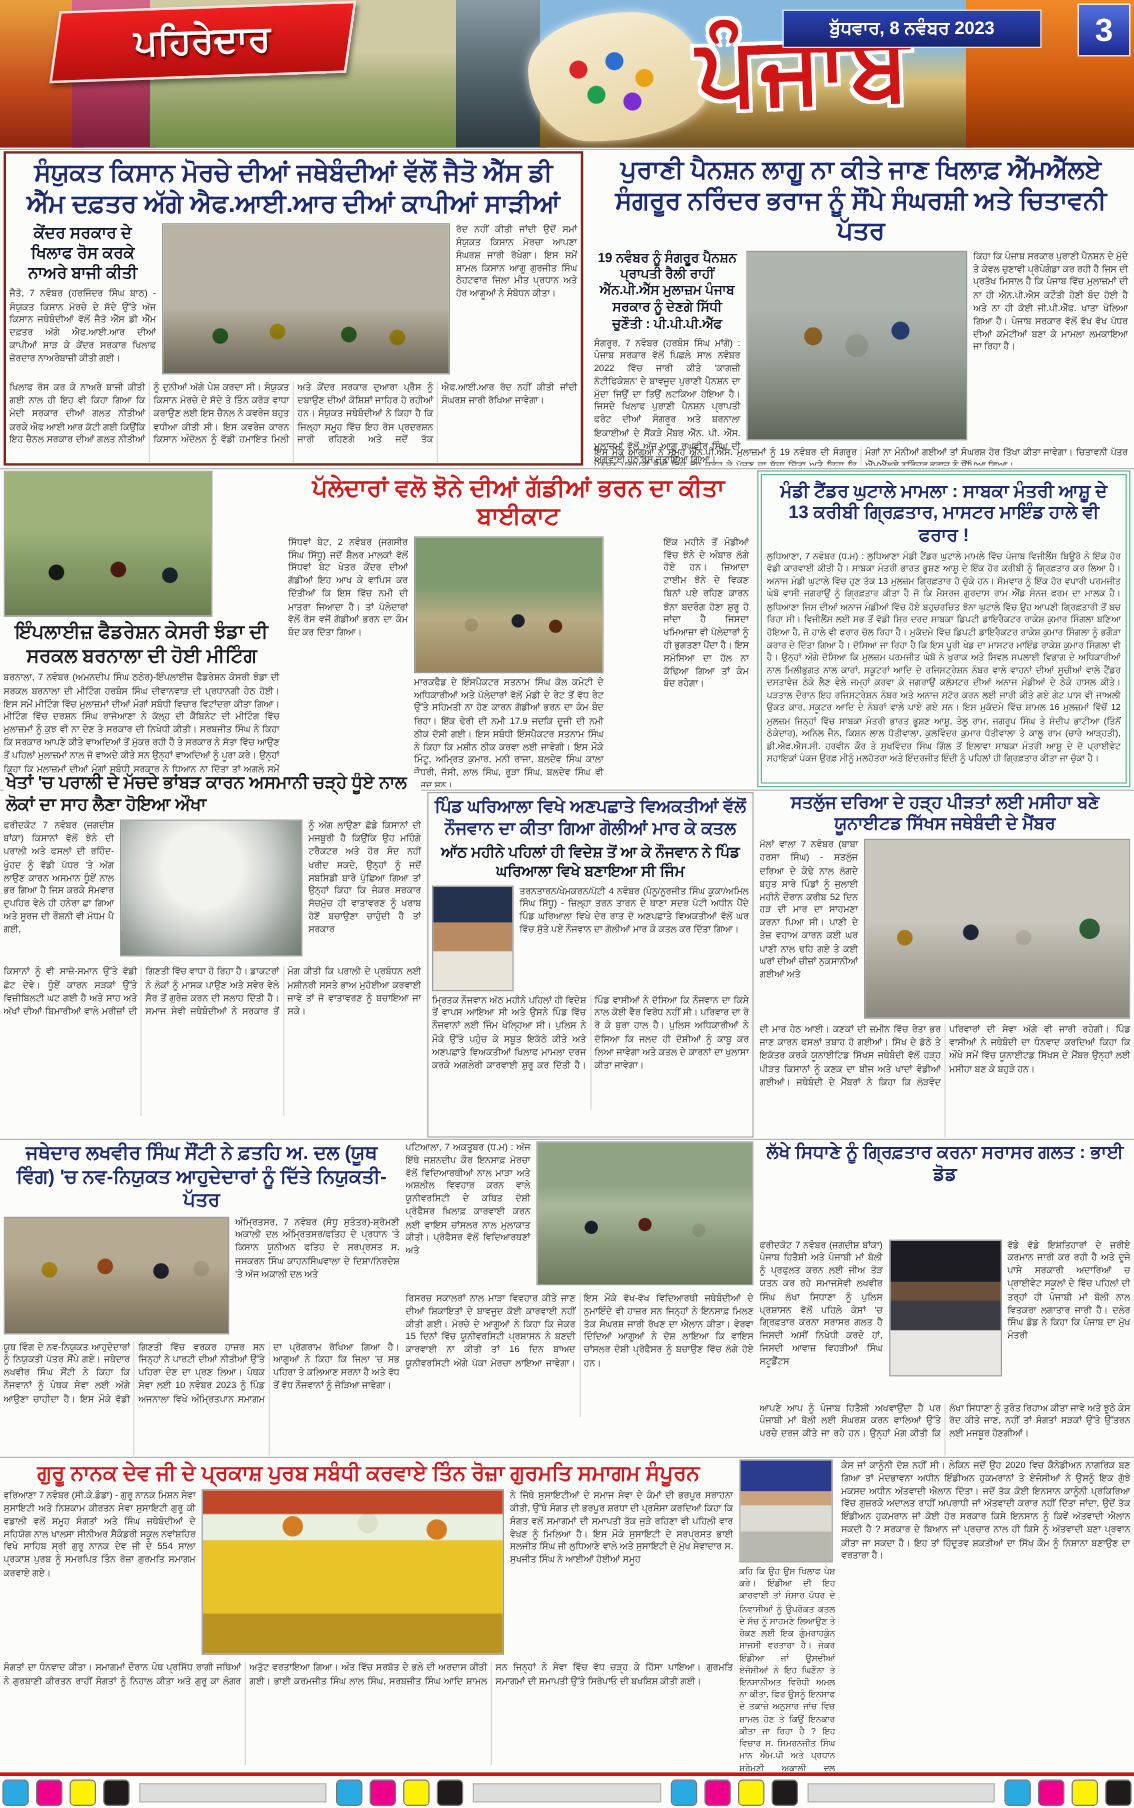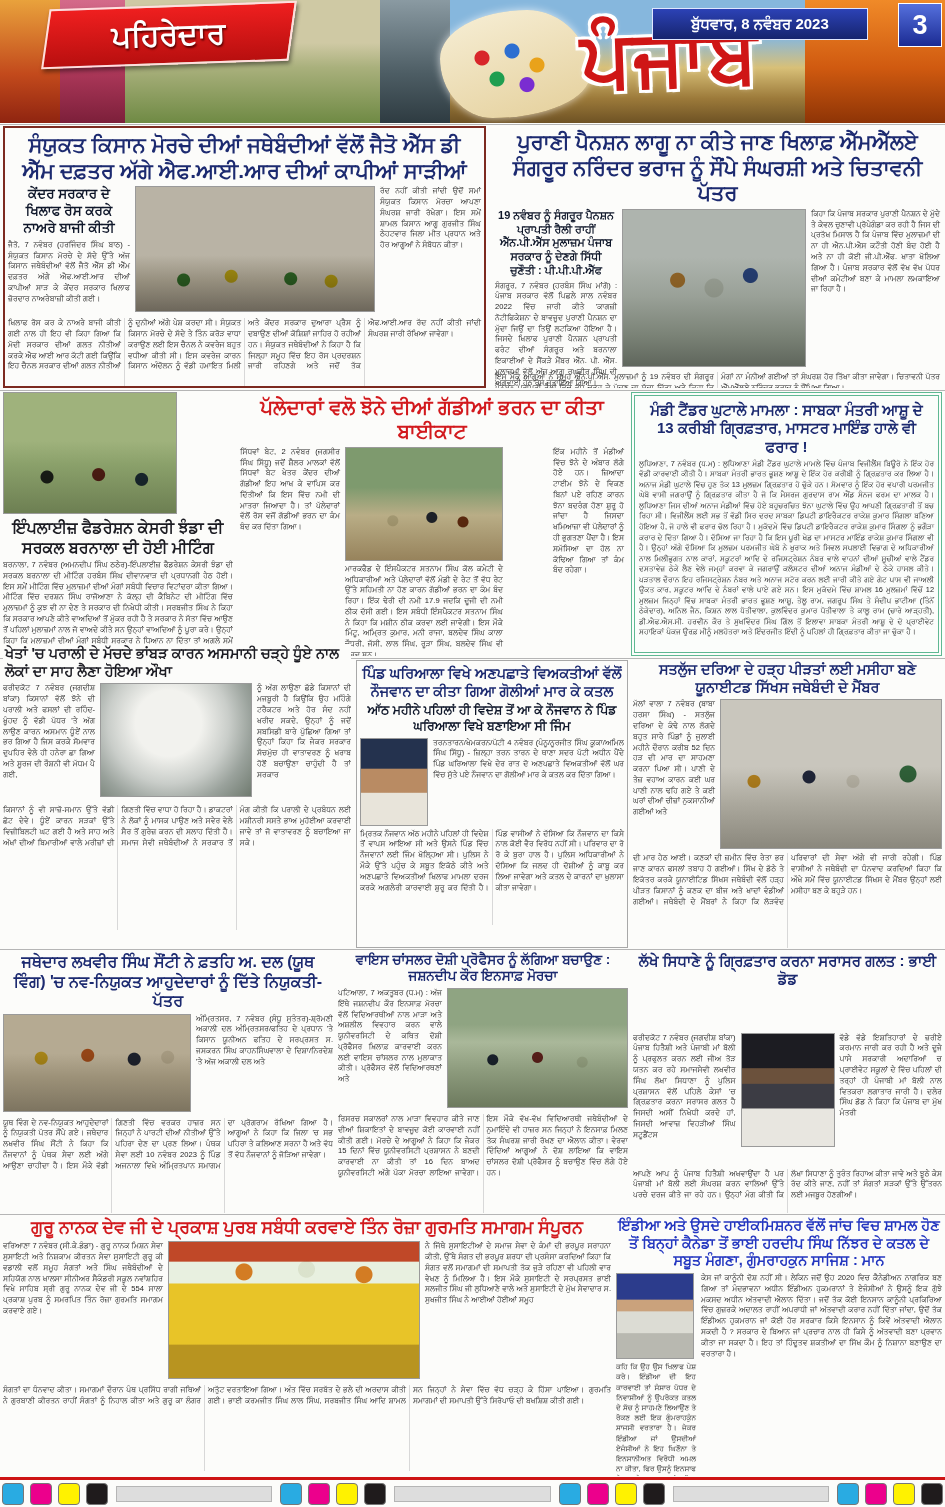--- a/index.html
+++ b/index.html
@@ -178,21 +178,20 @@
     <div class="flexrow" style="height:100px;">
       <div class="photo" style="width:186px;height:96px;background:linear-gradient(180deg,#b5aa92 0 40%,#9c9178 65%,#7d7460),radial-gradient(circle at 20% 45%,#e8c428 0 6px,transparent 7px),radial-gradient(circle at 45% 42%,#d06828 0 6px,transparent 7px),radial-gradient(circle at 70% 46%,#28304c 0 6px,transparent 7px),radial-gradient(circle at 88% 44%,#e8e6e0 0 6px,transparent 7px);background-blend-mode:multiply;"></div>
       <div style="flex:1;">
         <div class="bt">ਅੰਮ੍ਰਿਤਸਰ, 7 ਨਵੰਬਰ (ਸੰਧੂ ਸੁਤੰਤਰ)-ਸ਼੍ਰੋਮਣੀ ਅਕਾਲੀ ਦਲ ਅੰਮ੍ਰਿਤਸਰ/ਫਤਿਹ ਦੇ ਪ੍ਰਧਾਨ 'ਤੇ ਕਿਸਾਨ ਯੂਨੀਅਨ ਫਤਿਹ ਦੇ ਸਰਪ੍ਰਸਤ ਸ. ਜਸਕਰਨ ਸਿੰਘ ਕਾਹਨਸਿੰਘਵਾਲਾ ਦੇ ਦਿਸ਼ਾ/ਨਿਰਦੇਸ਼ 'ਤੇ ਅੱਜ ਅਕਾਲੀ ਦਲ ਅਤੇ</div>
       </div>
     </div>
     <div class="bt cols3" style="height:118px;margin-top:4px;">ਯੂਥ ਵਿੰਗ ਦੇ ਨਵ-ਨਿਯੁਕਤ ਆਹੁਦੇਦਾਰਾਂ ਨੂੰ ਨਿਯੁਕਤੀ ਪੱਤਰ ਸੌਂਪੇ ਗਏ। ਜਥੇਦਾਰ ਲਖਵੀਰ ਸਿੰਘ ਸੌਂਟੀ ਨੇ ਕਿਹਾ ਕਿ ਨੌਜਵਾਨਾਂ ਨੂੰ ਪੰਥਕ ਸੇਵਾ ਲਈ ਅੱਗੇ ਆਉਣਾ ਚਾਹੀਦਾ ਹੈ। ਇਸ ਮੌਕੇ ਵੱਡੀ ਗਿਣਤੀ ਵਿੱਚ ਵਰਕਰ ਹਾਜ਼ਰ ਸਨ ਜਿਨ੍ਹਾਂ ਨੇ ਪਾਰਟੀ ਦੀਆਂ ਨੀਤੀਆਂ ਉੱਤੇ ਪਹਿਰਾ ਦੇਣ ਦਾ ਪ੍ਰਣ ਲਿਆ। ਪੰਥਕ ਸੇਵਾ ਲਈ 10 ਨਵੰਬਰ 2023 ਨੂੰ ਪਿੰਡ ਅਜਨਾਲਾ ਵਿਖੇ ਅੰਮ੍ਰਿਤਪਾਨ ਸਮਾਗਮ ਦਾ ਪ੍ਰੋਗਰਾਮ ਰੱਖਿਆ ਗਿਆ ਹੈ। ਆਗੂਆਂ ਨੇ ਕਿਹਾ ਕਿ ਜਿਲਾ 'ਚ ਸਭ ਪਹਿਰਾ ਤੇ ਕਲਿਆਣ ਸਰਨਾ ਹੈ ਅਤੇ ਵੱਧ ਤੋਂ ਵੱਧ ਨੌਜਵਾਨਾਂ ਨੂੰ ਜੋੜਿਆ ਜਾਵੇਗਾ।</div>
   </article>
 
   <article class="story" style="left:338px;top:951px;width:290px;height:262px;">
-    <h2 class="hl navy" style="font-size:13.5px;">ਵਾਇਸ ਚਾਂਸਲਰ ਦੋਸ਼ੀ ਪ੍ਰੋਫੈਸਰ ਨੂੰ ਲੱਗਿਆ ਬਚਾਉਣ : ਜਸ਼ਨਦੀਪ ਕੌਰ ਇਨਸਾਫ਼ ਮੋਰਚਾ</h2>
     <div class="flexrow" style="height:122px;">
       <div style="flex:none;width:104px;">
         <div class="bt">ਪਟਿਆਲਾ, 7 ਅਕਤੂਬਰ (ਧ.ਮ) : ਅੱਜ ਇੱਥੇ ਜਸ਼ਨਦੀਪ ਕੌਰ ਇਨਸਾਫ਼ ਮੋਰਚਾ ਵੱਲੋਂ ਵਿਦਿਆਰਥੀਆਂ ਨਾਲ ਮਾੜਾ ਅਤੇ ਅਸ਼ਲੀਲ ਵਿਵਹਾਰ ਕਰਨ ਵਾਲੇ ਯੂਨੀਵਰਸਿਟੀ ਦੇ ਕਥਿਤ ਦੋਸ਼ੀ ਪ੍ਰੋਫੈਸਰ ਖ਼ਿਲਾਫ਼ ਕਾਰਵਾਈ ਕਰਨ ਲਈ ਵਾਇਸ ਚਾਂਸਲਰ ਨਾਲ ਮੁਲਾਕਾਤ ਕੀਤੀ। ਪ੍ਰੋਫੈਸਰ ਵੱਲੋਂ ਵਿਦਿਆਰਥਣਾਂ ਅਤੇ</div>
       </div>
       <div class="photo" style="flex:1;height:118px;background:linear-gradient(180deg,#8fa482 0 30%,#aab89a 45%,#8c9a7c 70%,#6d7a5e),radial-gradient(circle at 25% 60%,#28304c 0 5px,transparent 6px),radial-gradient(circle at 50% 58%,#8a2c2c 0 5px,transparent 6px),radial-gradient(circle at 75% 62%,#e8e6e0 0 5px,transparent 6px);background-blend-mode:multiply;"></div>
     </div>
     <div class="bt cols2" style="height:104px;margin-top:4px;">ਰਿਸਰਚ ਸਕਾਲਰਾਂ ਨਾਲ ਮਾੜਾ ਵਿਵਹਾਰ ਕੀਤੇ ਜਾਣ ਦੀਆਂ ਸ਼ਿਕਾਇਤਾਂ ਦੇ ਬਾਵਜੂਦ ਕੋਈ ਕਾਰਵਾਈ ਨਹੀਂ ਕੀਤੀ ਗਈ। ਮੋਰਚੇ ਦੇ ਆਗੂਆਂ ਨੇ ਕਿਹਾ ਕਿ ਜੇਕਰ 15 ਦਿਨਾਂ ਵਿੱਚ ਯੂਨੀਵਰਸਿਟੀ ਪ੍ਰਸ਼ਾਸਨ ਨੇ ਬਣਦੀ ਕਾਰਵਾਈ ਨਾ ਕੀਤੀ ਤਾਂ 16 ਦਿਨ ਬਾਅਦ ਯੂਨੀਵਰਸਿਟੀ ਅੱਗੇ ਪੱਕਾ ਮੋਰਚਾ ਲਾਇਆ ਜਾਵੇਗਾ। ਇਸ ਮੌਕੇ ਵੱਖ-ਵੱਖ ਵਿਦਿਆਰਥੀ ਜਥੇਬੰਦੀਆਂ ਦੇ ਨੁਮਾਇੰਦੇ ਵੀ ਹਾਜ਼ਰ ਸਨ ਜਿਨ੍ਹਾਂ ਨੇ ਇਨਸਾਫ਼ ਮਿਲਣ ਤੱਕ ਸੰਘਰਸ਼ ਜਾਰੀ ਰੱਖਣ ਦਾ ਐਲਾਨ ਕੀਤਾ। ਵੇਰਵਾ ਦਿੰਦਿਆਂ ਆਗੂਆਂ ਨੇ ਦੋਸ਼ ਲਾਇਆ ਕਿ ਵਾਇਸ ਚਾਂਸਲਰ ਦੋਸ਼ੀ ਪ੍ਰੋਫੈਸਰ ਨੂੰ ਬਚਾਉਣ ਵਿੱਚ ਲੱਗੇ ਹੋਏ ਹਨ।</div>
   </article>
 
   <article class="story" style="left:633px;top:951px;width:309px;height:262px;">
@@ -219,21 +218,20 @@
       </div>
       <div class="photo" style="width:250px;height:136px;background:linear-gradient(180deg,#c04828 0 14%,#e8f0e0 15% 30%,#e8c428 31% 75%,#b89420 76%),radial-gradient(circle at 30% 22%,#e88428 0 8px,transparent 9px),radial-gradient(circle at 55% 20%,#f0f0e8 0 8px,transparent 9px),radial-gradient(circle at 78% 24%,#e88428 0 8px,transparent 9px);background-blend-mode:multiply;"></div>
       <div style="flex:1;">
         <div class="bt">ਨੇ ਜਿੱਥੇ ਸੁਸਾਇਟੀਆਂ ਦੇ ਸਮਾਜ ਸੇਵਾ ਦੇ ਕੰਮਾਂ ਦੀ ਭਰਪੂਰ ਸਰਾਹਨਾ ਕੀਤੀ, ਉੱਥੇ ਸੰਗਤ ਦੀ ਭਰਪੂਰ ਸ਼ਰਧਾ ਦੀ ਪ੍ਰਸੰਸਾ ਕਰਦਿਆਂ ਕਿਹਾ ਕਿ ਸੰਗਤ ਵਲੋਂ ਸਮਾਗਮਾਂ ਦੀ ਸਮਾਪਤੀ ਤੱਕ ਜੁੜੇ ਰਹਿਣਾ ਵੀ ਪਹਿਲੀ ਵਾਰ ਵੇਖਣ ਨੂੰ ਮਿਲਿਆ ਹੈ। ਇਸ ਮੌਕੇ ਸੁਸਾਇਟੀ ਦੇ ਸਰਪ੍ਰਸਤ ਭਾਈ ਸਲਜੀਤ ਸਿੰਘ ਜੀ ਲੁਧਿਆਣੇ ਵਾਲੇ ਅਤੇ ਸੁਸਾਇਟੀ ਦੇ ਮੁੱਖ ਸੇਵਾਦਾਰ ਸ. ਸੁਖਜੀਤ ਸਿੰਘ ਨੇ ਆਈਆਂ ਹੋਈਆਂ ਸਮੂਹ</div>
       </div>
     </div>
     <div class="bt cols3" style="height:86px;margin-top:4px;">ਸੰਗਤਾਂ ਦਾ ਧੰਨਵਾਦ ਕੀਤਾ। ਸਮਾਗਮਾਂ ਦੌਰਾਨ ਪੰਥ ਪ੍ਰਸਿੱਧ ਰਾਗੀ ਜਥਿਆਂ ਨੇ ਗੁਰਬਾਣੀ ਕੀਰਤਨ ਰਾਹੀਂ ਸੰਗਤਾਂ ਨੂੰ ਨਿਹਾਲ ਕੀਤਾ ਅਤੇ ਗੁਰੂ ਕਾ ਲੰਗਰ ਅਤੁੱਟ ਵਰਤਾਇਆ ਗਿਆ। ਅੰਤ ਵਿੱਚ ਸਰਬੱਤ ਦੇ ਭਲੇ ਦੀ ਅਰਦਾਸ ਕੀਤੀ ਗਈ। ਭਾਈ ਕਰਮਜੀਤ ਸਿੰਘ ਲਾਲ ਸਿੰਘ, ਸਰਬਜੀਤ ਸਿੰਘ ਆਦਿ ਸ਼ਾਮਲ ਸਨ ਜਿਨ੍ਹਾਂ ਨੇ ਸੇਵਾ ਵਿੱਚ ਵੱਧ ਚੜ੍ਹ ਕੇ ਹਿੱਸਾ ਪਾਇਆ। ਗੁਰਮਤਿ ਸਮਾਗਮਾਂ ਦੀ ਸਮਾਪਤੀ ਉੱਤੇ ਸਿਰੋਪਾਓ ਦੀ ਬਖਸ਼ਿਸ਼ ਕੀਤੀ ਗਈ।</div>
   </article>
 
   <article class="story" style="left:616px;top:1216px;width:326px;height:260px;">
-    <h2 class="hl blue" style="font-size:14.5px;">ਇੰਡੀਆ ਅਤੇ ਉਸਦੇ ਹਾਈਕਮਿਸ਼ਨਰ ਵੱਲੋਂ ਜਾਂਚ ਵਿਚ ਸ਼ਾਮਲ ਹੋਣ ਤੋਂ ਬਿਨ੍ਹਾਂ ਕੈਨੇਡਾ ਤੋਂ ਭਾਈ ਹਰਦੀਪ ਸਿੰਘ ਨਿੱਝਰ ਦੇ ਕਤਲ ਦੇ ਸਬੂਤ ਮੰਗਣਾ, ਗੁੰਮਰਾਹਕੁਨ ਸਾਜਿਸ਼ : ਮਾਨ</h2>
     <div class="flexrow" style="height:176px;">
       <div style="flex:none;width:80px;">
         <div class="photo" style="width:76px;height:84px;background:linear-gradient(180deg,#2c3c8c 0 30%,#caa27c 31% 44%,#dcdcd4 45% 70%,#b8b8b0 71%);"></div>
         <div class="bt" style="margin-top:3px;font-size:7.2px;">ਕਹਿ ਕਿ ਉਹ ਉਸ ਖਿਲਾਫ ਪੇਸ਼ ਕਰੇ। ਇੰਡੀਆ ਦੀ ਇਹ ਕਾਰਵਾਈ ਤਾਂ ਸੰਸਾਰ ਪੱਧਰ ਦੇ ਨਿਵਾਸੀਆਂ ਨੂੰ ਉਪਰੋਕਤ ਕਤਲ ਦੇ ਸੱਚ ਨੂੰ ਸਾਹਮਣੇ ਲਿਆਉਣ ਤੇ ਰੋਕਣ ਲਈ ਇਕ ਗੁੰਮਰਾਹਕੁੰਨ ਸਾਜਸੀ ਵਰਤਾਰਾ ਹੈ। ਜੇਕਰ ਇੰਡੀਆ ਜਾਂ ਉਸਦੀਆਂ ਏਜੰਸੀਆਂ ਨੇ ਇਹ ਘਿਣੌਨਾ ਤੇ ਇਨਸਾਨੀਅਤ ਵਿਰੋਧੀ ਅਮਲ ਨਾ ਕੀਤਾ, ਫਿਰ ਉਸਨੂੰ ਇਨਸਾਫ ਦੇ ਤਕਾਜ਼ੇ ਅਨੁਸਾਰ ਜਾਂਚ ਵਿਚ ਸ਼ਾਮਲ ਹੋਣ ਤੇ ਕਿਉਂ ਇਨਕਾਰ ਕੀਤਾ ਜਾ ਰਿਹਾ ਹੈ ? ਇਹ ਵਿਚਾਰ ਸ. ਸਿਮਰਨਜੀਤ ਸਿੰਘ ਮਾਨ ਐਮ.ਪੀ ਅਤੇ ਪ੍ਰਧਾਨ ਸ਼੍ਰੋਮਣੀ ਅਕਾਲੀ ਦਲ (ਅੰਮ੍ਰਿਤਸਰ) ਨੇ ਭਾਈ ਹਰਦੀਪ ਸਿੰਘ ਨਿੱਝਰ ਦੇ ਕਤਲ ਦੀ ਕੌਮਾਂਤਰੀ ਪੱਧਰ ਦੀ ਦੋਸ਼ਟ ਇੰਡੀਅਨ ਸਰਕਾਰ ਸਬੰਧੀ ਪ੍ਰਗਟ ਕੀਤੇ।</div>
       </div>
       <div style="flex:1;">
         <div class="bt">ਕੇਸ ਜਾਂ ਕਾਨੂੰਨੀ ਦੋਸ਼ ਨਹੀਂ ਸੀ। ਲੇਕਿਨ ਜਦੋਂ ਉਹ 2020 ਵਿਚ ਕੈਨੇਡੀਅਨ ਨਾਗਰਿਕ ਬਣ ਗਿਆ ਤਾਂ ਮੰਦਭਾਵਨਾ ਅਧੀਨ ਇੰਡੀਅਨ ਹੁਕਮਰਾਨਾਂ ਤੇ ਏਜੰਸੀਆਂ ਨੇ ਉਸਨੂੰ ਇਕ ਗੁੱਝੇ ਮਕਸਦ ਅਧੀਨ ਅੱਤਵਾਦੀ ਐਲਾਨ ਦਿੱਤਾ। ਜਦੋਂ ਤੱਕ ਕੋਈ ਇਨਸਾਨ ਕਾਨੂੰਨੀ ਪ੍ਰਕਿਰਿਆ ਵਿੱਚ ਗੁਜ਼ਰਕੇ ਅਦਾਲਤ ਰਾਹੀਂ ਅਪਰਾਧੀ ਜਾਂ ਅੱਤਵਾਦੀ ਕਰਾਰ ਨਹੀਂ ਦਿੱਤਾ ਜਾਂਦਾ, ਉਦੋਂ ਤੱਕ ਇੰਡੀਅਨ ਹੁਕਮਰਾਨ ਜਾਂ ਕੋਈ ਹੋਰ ਸਰਕਾਰ ਕਿਸੇ ਇਨਸਾਨ ਨੂੰ ਕਿਵੇਂ ਅੱਤਵਾਦੀ ਐਲਾਨ ਸਕਦੀ ਹੈ ? ਸਰਕਾਰ ਦੇ ਬਿਆਨ ਜਾਂ ਪ੍ਰਚਾਰ ਨਾਲ ਹੀ ਕਿਸੇ ਨੂੰ ਅੱਤਵਾਦੀ ਬਣਾ ਪ੍ਰਵਾਨ ਕੀਤਾ ਜਾ ਸਕਦਾ ਹੈ। ਇਹ ਤਾਂ ਹਿੰਦੂਤਵ ਸ਼ਕਤੀਆਂ ਦਾ ਸਿੱਖ ਕੌਮ ਨੂੰ ਨਿਸ਼ਾਨਾ ਬਣਾਉਣ ਦਾ ਵਰਤਾਰਾ ਹੈ।</div>
       </div>
     </div>
   </article>

